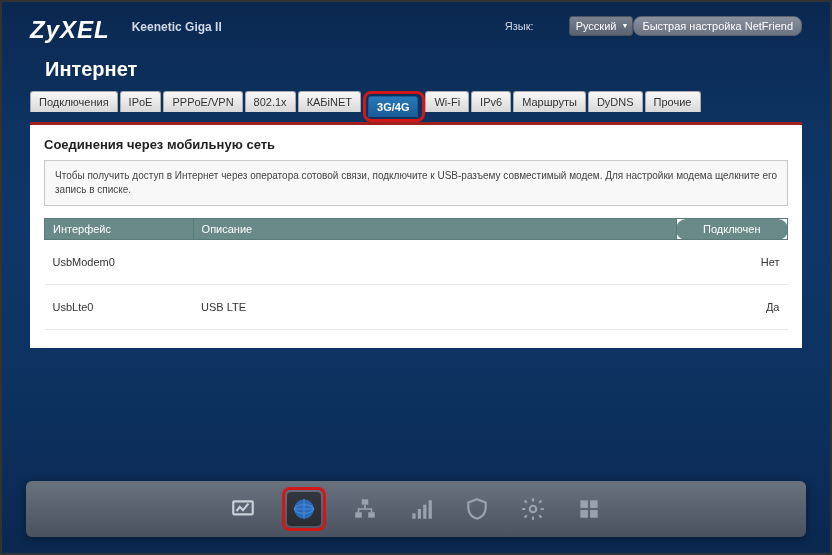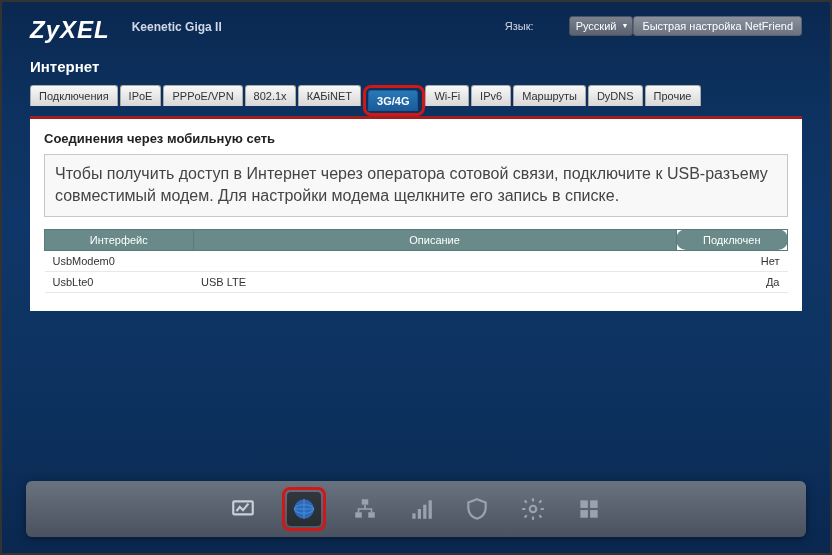--- a/index.html
+++ b/index.html
@@ -59,31 +59,31 @@
 .lang-select::after {
   content: '▼';
   font-size: 7px;
   position: absolute;
   right: 4px;
   top: 5px;
 }
 .btn-quick {
   background: linear-gradient(#8a92a0, #6a7280);
   border: 1px solid #5a6270;
-  border-radius: 3px;
+  border-radius: 8px;
   color: #fff;
   font-size: 11px;
   padding: 3px 8px;
   cursor: pointer;
 }
 .page-title {
   color: #fff;
-  font-size: 15px;
-  font-weight: bold;
-  padding: 6px 28px 10px 28px;
+  font-size: 20px;
+  font-weight: bold;
+  padding: 6px 28px 10px 43px;
 }
 .tabs {
   display: flex;
   margin: 0 28px;
   align-items: flex-start;
 }
 .tab {
   background: linear-gradient(#f8f8f8, #d8d8d8);
   border: 1px solid #aaa;
   border-bottom: none;
@@ -116,41 +116,41 @@
 .section-title {
   font-size: 13px;
   font-weight: bold;
   color: #222;
   margin-bottom: 8px;
 }
 .desc-box {
   border: 1px solid #c8c8c8;
   background: #f8f8f8;
   padding: 8px 10px;
-  font-size: 16px;
+  font-size: 10px;
   color: #444;
   line-height: 1.4;
   margin-bottom: 12px;
 }
 .data-table {
   width: 100%;
   border-collapse: collapse;
   font-size: 11px;
 }
 .data-table th {
   background: #6a8a8a;
   color: #fff;
-  text-align: center;
+  text-align: left;
   padding: 4px 8px;
   font-weight: normal;
   border: 1px solid #5a7a7a;
 }
 .data-table th:last-child { text-align: center; border-radius: 10px; }
 .data-table td {
-  padding: 4px 8px;
+  padding: 16px 8px;
   color: #333;
   border-bottom: 1px solid #e8e8e8;
 }
 .data-table td:last-child { text-align: right; }
 .bottom-nav {
   position: absolute;
   bottom: 16px;
   left: 50%;
   transform: translateX(-50%);
   background: linear-gradient(#6a7280, #4a5260);

